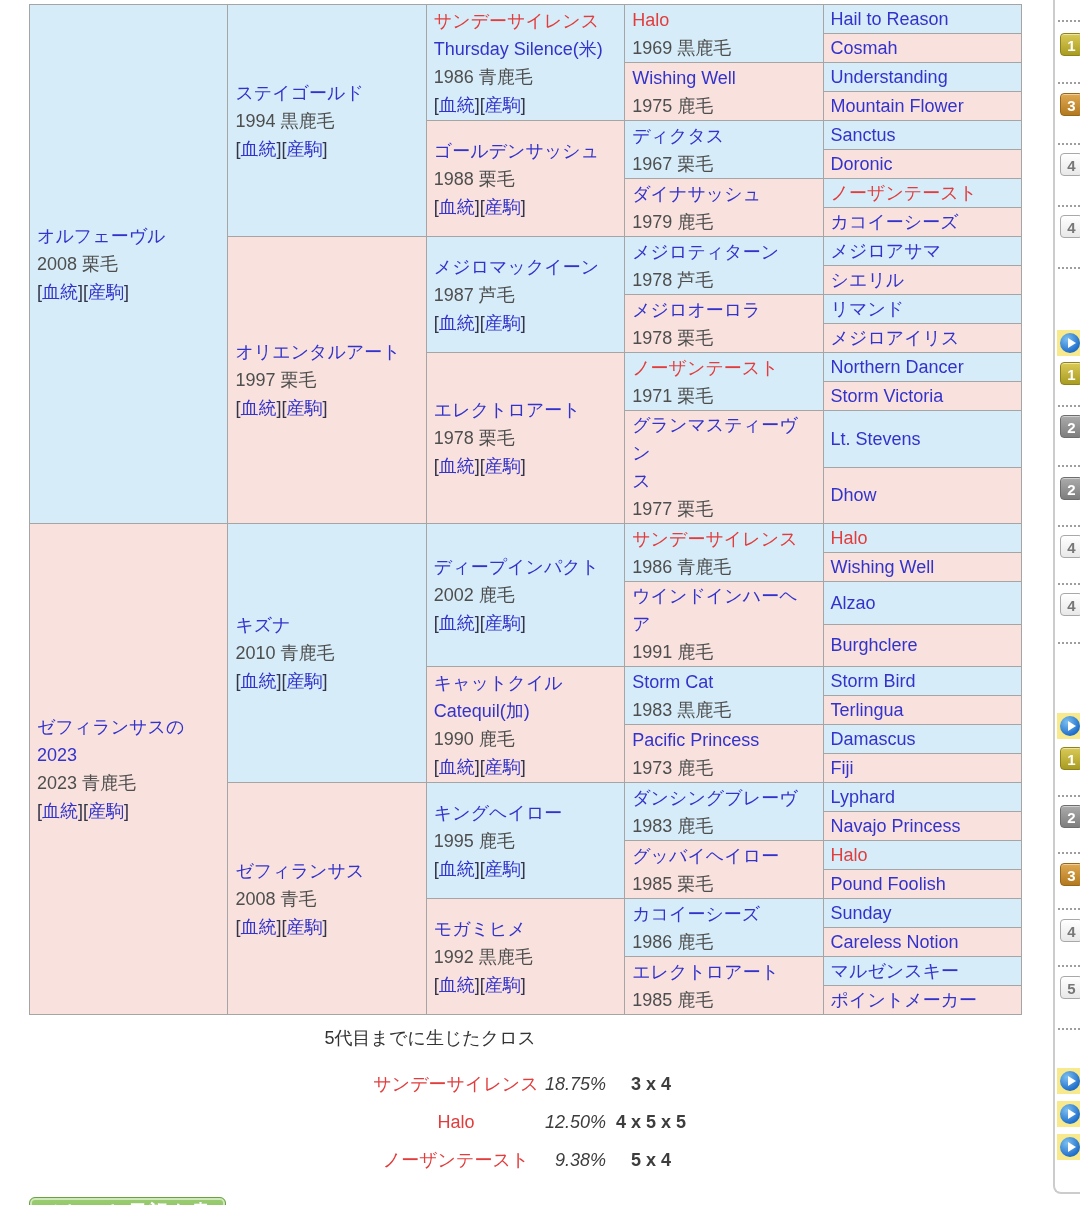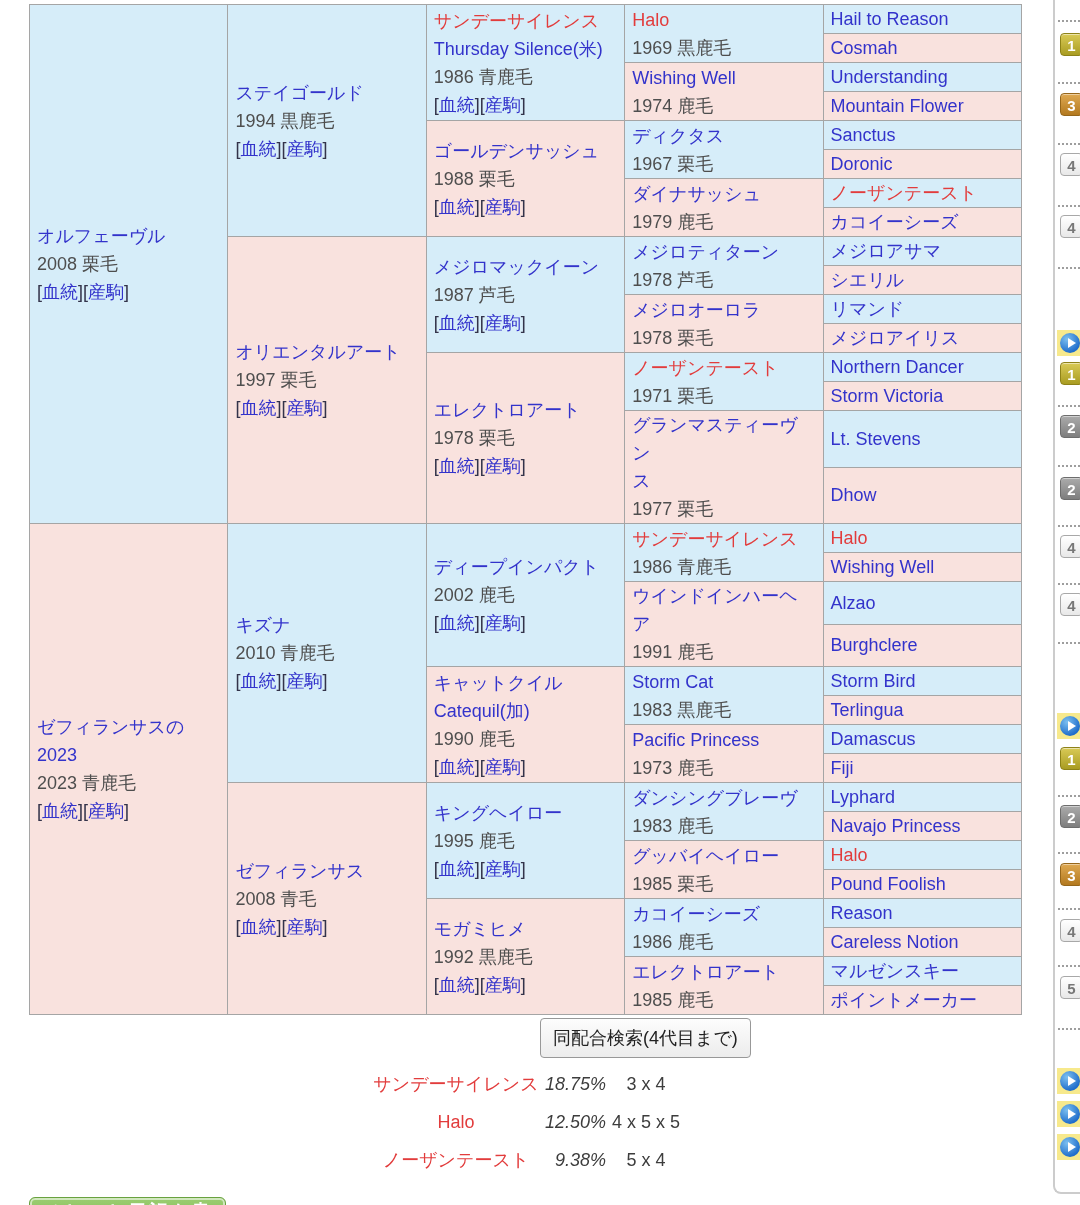--- a/index.html
+++ b/index.html
@@ -29,21 +29,21 @@
   .cross-label{position:absolute;left:0;top:0;width:507px;text-align:right;
                line-height:42px;font-size:18px;color:#333;}
   .btn-search{position:absolute;left:511px;top:1px;height:40px;padding:0 12px;
               font-size:18px;color:#222;background:linear-gradient(180deg,#fdfdfd,#ececec);
               border:1px solid #989898;border-radius:4px;line-height:38px;cursor:pointer;
               font-family:inherit;}
   .cross-rows{margin-top:6px;width:993px;}
   .cross-row{display:flex;align-items:center;height:38px;font-size:18px;}
   .cross-name{margin-left:342px;width:170px;text-align:center;color:#e23c3c;cursor:pointer;}
   .cross-pct{width:65px;text-align:right;color:#3d3d3d;font-style:italic;}
-  .cross-pattern{width:80px;text-align:center;color:#3d3d3d;}
+  .cross-pattern{margin-left:5px;width:80px;text-align:center;color:#3d3d3d;font-weight:bold;}
 
   
   .btn-diary{display:block;margin-top:18px;width:197px;height:48px;border-radius:6px;
              border:1px solid #69a23f;background:linear-gradient(180deg,#9bcd71,#74b046);
              box-shadow:inset 0 0 0 2px rgba(255,255,255,.55);
              color:#fff;font-size:19px;font-weight:bold;letter-spacing:2px;
              text-shadow:0 1px 1px rgba(0,0,0,.25);cursor:pointer;font-family:inherit;}
 
   
   .rail{position:absolute;left:1053px;top:0;width:27px;height:1192px;
@@ -108,21 +108,21 @@
           </td>
         </tr>
         <tr>
           <td rowspan="1" class="f">
             <div class="ln"><span class="lk nm">Cosmah</span></div>
           </td>
         </tr>
         <tr>
           <td rowspan="2" class="f">
             <div class="ln"><span class="lk nm">Wishing Well</span></div>
-            <div class="ln inf">1974 鹿毛</div>
+            <div class="ln inf">1975 鹿毛</div>
           </td>
           <td rowspan="1" class="m">
             <div class="ln"><span class="lk nm">Understanding</span></div>
           </td>
         </tr>
         <tr>
           <td rowspan="1" class="f">
             <div class="ln"><span class="lk nm">Mountain Flower</span></div>
           </td>
         </tr>
@@ -350,21 +350,21 @@
           <td rowspan="4" class="f">
             <div class="ln"><span class="lk nm">モガミヒメ</span></div>
             <div class="ln inf">1992 黒鹿毛</div>
             <div class="ln br">[<span class="lk">血統</span>][<span class="lk">産駒</span>]</div>
           </td>
           <td rowspan="2" class="m">
             <div class="ln"><span class="lk nm">カコイーシーズ</span></div>
             <div class="ln inf">1986 鹿毛</div>
           </td>
           <td rowspan="1" class="m">
-            <div class="ln"><span class="lk nm">Reason</span></div>
+            <div class="ln"><span class="lk nm">Sunday</span></div>
           </td>
         </tr>
         <tr>
           <td rowspan="1" class="f">
             <div class="ln"><span class="lk nm">Careless Notion</span></div>
           </td>
         </tr>
         <tr>
           <td rowspan="2" class="f">
             <div class="ln"><span class="lk nm">エレクトロアート</span></div>
@@ -376,21 +376,21 @@
         </tr>
         <tr>
           <td rowspan="1" class="f">
             <div class="ln"><span class="lk nm">ポイントメーカー</span></div>
           </td>
         </tr>
       </tbody>
   </table>
 
   <div class="cross-head">
-    <button class="btn-search">同配合検索(4代目まで)</button>
+    <div class="cross-label">5代目までに生じたクロス</div>
   </div>
 
   <div class="cross-rows">
       <div class="cross-row">
         <div class="cross-name">サンデーサイレンス</div>
         <div class="cross-pct">18.75%</div>
         <div class="cross-pattern">3 x 4</div>
       </div>
       <div class="cross-row">
         <div class="cross-name">Halo</div>

